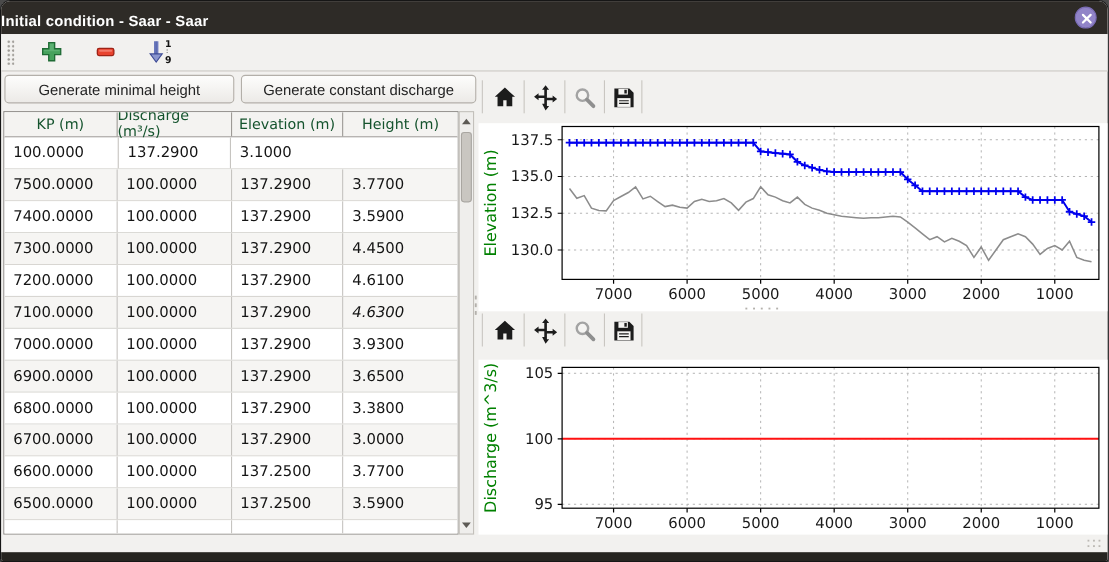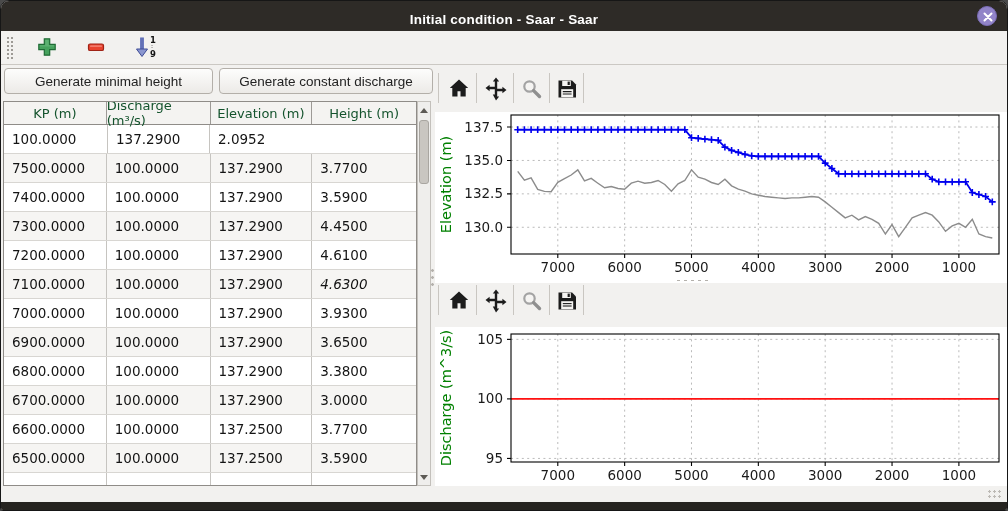--- a/index.html
+++ b/index.html
@@ -1,20 +1,20 @@
 <!DOCTYPE html>
 <html><head>
 <meta charset="utf-8">
 <style>
   html,body{margin:0;padding:0;background:#4a4a4a;font-family:"Liberation Sans",sans-serif;}
   .window{position:relative;width:1008px;height:511px;background:#f2f1ef;border-radius:9px 9px 3px 3px;
           overflow:hidden;box-sizing:border-box;border:1px solid #161616;}
   
   .titlebar{position:absolute;left:0;top:0;width:100%;height:30px;background:#2e2b27;}
-  .titlebar .title{position:absolute;left:0;right:0;top:4px;height:40px;line-height:30px;text-align:center;
+  .titlebar .title{position:absolute;left:0;right:0;top:4px;height:40px;line-height:30px;
           color:#ffffff;font-size:13.5px;font-weight:700;letter-spacing:.2px;}
   .close-btn{position:absolute;right:10px;top:5px;width:20px;height:20px;border-radius:50%;
           background:#9184c8;border:1px solid #7a6cb4;box-sizing:border-box;cursor:pointer;}
   .close-btn svg{position:absolute;left:4px;top:4px;}
   
   .main-toolbar{position:absolute;left:0;top:30px;width:100%;height:33px;background:#f2f1ef;border-bottom:1px solid #cbc8c3;}
   .drag-handle{position:absolute;left:5px;top:5px;width:7px;height:23px;
           background-image:radial-gradient(#9d9a95 1px, transparent 1.2px);background-size:4px 4px;}
   .tb-btn{position:absolute;top:4px;width:24px;height:24px;display:flex;align-items:center;justify-content:center;cursor:pointer;}
   
@@ -114,21 +114,21 @@
     <div class="thead" id="thead">
         <div class="th" style="width: 103px;">KP (m)</div>
         <div class="th" style="width: 104px;">Discharge (m³/s)</div>
         <div class="th" style="width: 102px;">Elevation (m)</div>
         <div class="th" style="width: 104px;">Height (m)</div>
       </div>
     <div id="tbody">
         <div class="tr">
           <div class="td" style="width: 104px;">100.0000</div>
           <div class="td" style="width: 102px;">137.2900</div>
-          <div class="td" style="width: 104px;">2.0952</div>
+          <div class="td" style="width: 104px;">3.1000</div>
         </div>
         <div class="tr alt">
           <div class="td" style="width: 103px;">7500.0000</div>
           <div class="td" style="width: 104px;">100.0000</div>
           <div class="td" style="width: 102px;">137.2900</div>
           <div class="td" style="width: 104px;">3.7700</div>
         </div>
         <div class="tr">
           <div class="td" style="width: 103px;">7400.0000</div>
           <div class="td" style="width: 104px;">100.0000</div>

